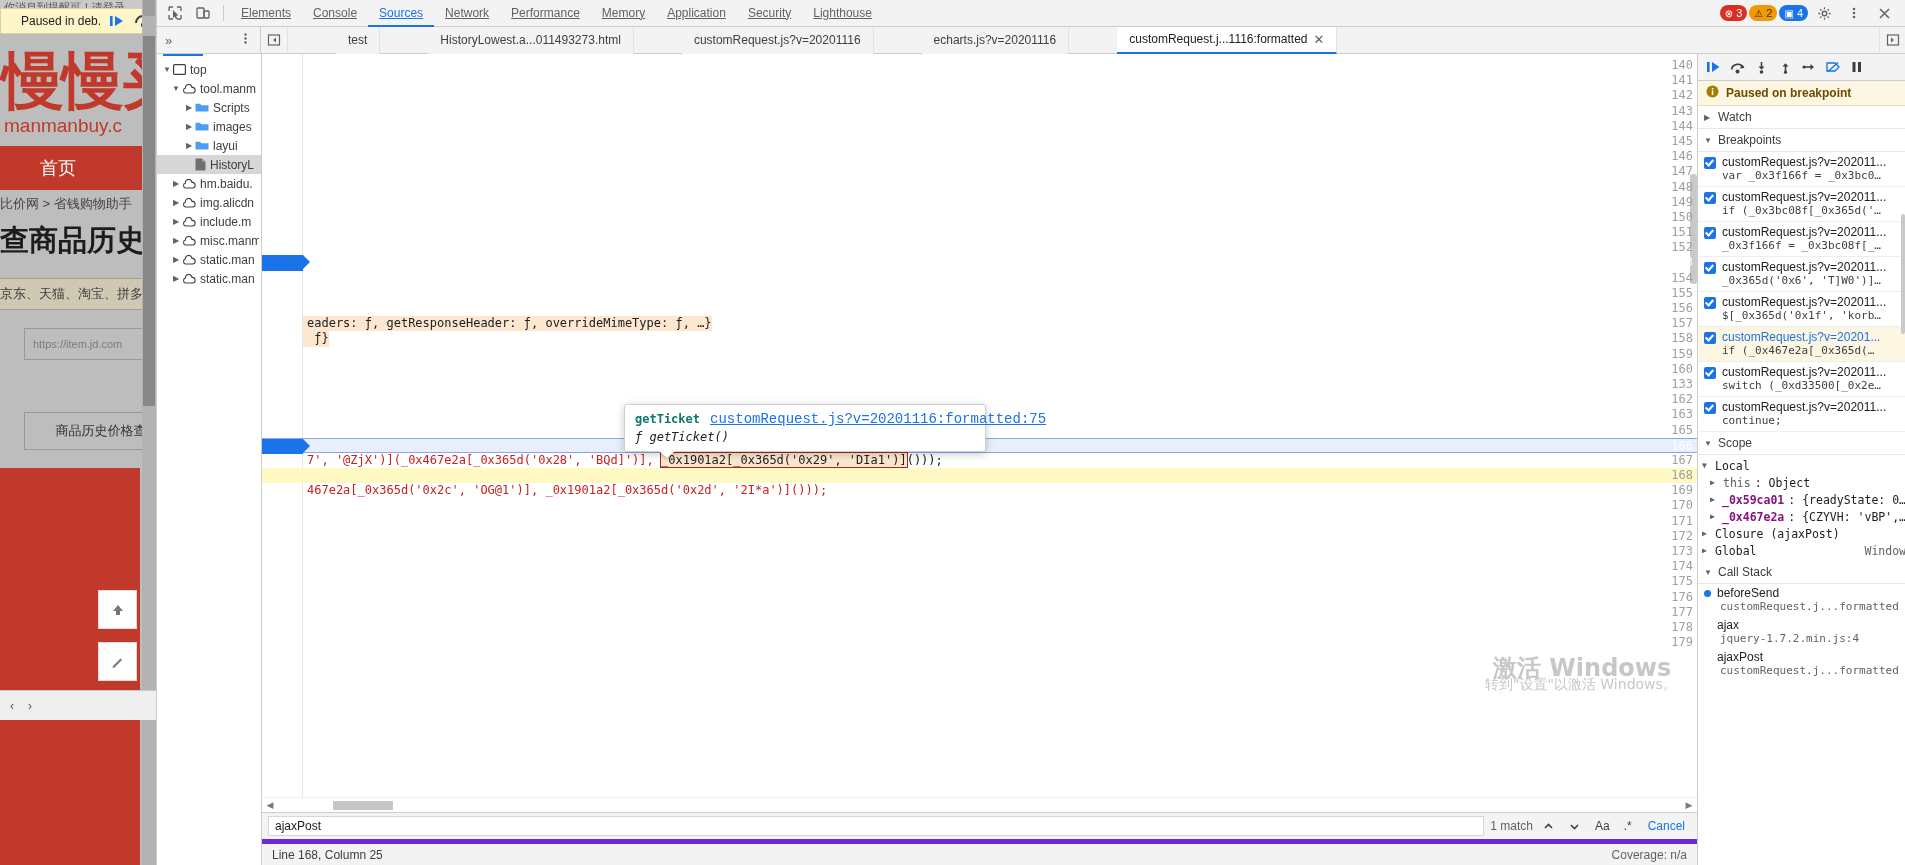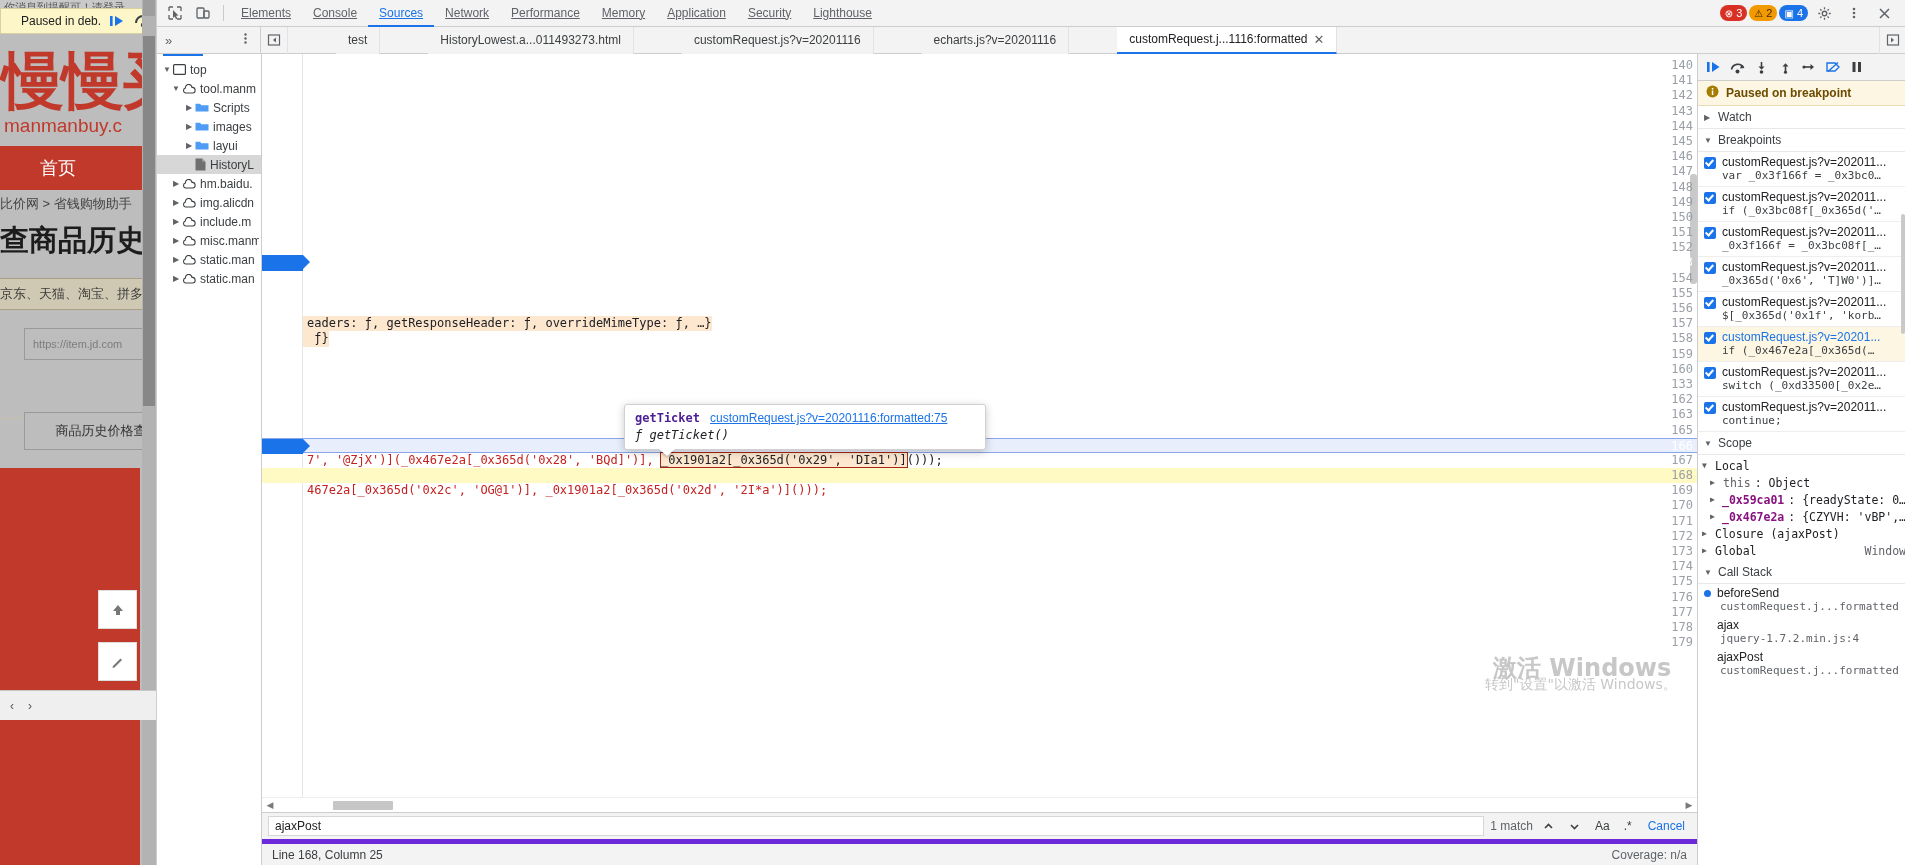--- a/index.html
+++ b/index.html
@@ -108,22 +108,22 @@
   .hl-exec{background:#fff9c4;}
   .hl-call{background:#e8eefc;border-top:1px solid #8aa6e8;border-bottom:1px solid #8aa6e8;box-sizing:border-box;}
   .obj-hl{background:#fde7cf;}
   .str{color:#c5221f;}
   .sel-box{outline:1px solid #a52714;background:#fde7cf;}
 
   
   .popover{position:absolute;background:#fff;border:1px solid #d0d0d0;border-radius:3px;
     box-shadow:0 2px 8px rgba(0,0,0,.22);padding:6px 10px 7px 10px;z-index:40;}
   .pop-row1{display:flex;align-items:center;gap:10px;white-space:nowrap;}
-  .pop-fn{font-family:"DejaVu Sans Mono", monospace;font-size:12px;font-weight:bold;color:#4c1d95;}
-  .pop-link{font-family:Liberation Sans, sans-serif;font-size:12px;color:#1a73e8;text-decoration:underline;cursor:pointer;}
+  .pop-fn{font-family:"DejaVu Sans Mono", monospace;font-size:12px;font-weight:bold;color:#0f766e;}
+  .pop-link{font-family:Liberation Mono, monospace;font-size:14px;color:#1a73e8;text-decoration:underline;cursor:pointer;}
   .pop-row2{font-family:"DejaVu Sans Mono", monospace;font-size:12px;color:#202124;font-style:italic;margin-top:3px;white-space:nowrap;}
   .pop-arrow{position:absolute;left:34px;bottom:-7px;width:0;height:0;border-left:8px solid transparent;
     border-right:8px solid transparent;border-top:7px solid #fff;filter:drop-shadow(0 2px 1px rgba(0,0,0,.18));}
 
   
   .hscroll{height:14px;background:#fff;border-top:1px solid #eee;display:flex;align-items:center;position:relative;}
   .hs-left,.hs-right{width:16px;display:flex;align-items:center;justify-content:center;color:#7a7a7a;font-size:9px;}
   .hs-track{flex:1;height:14px;position:relative;background:#fff;}
   .hs-thumb{position:absolute;left:55px;top:3px;width:60px;height:9px;background:#c6c6c6;border-radius:1px;}
 

